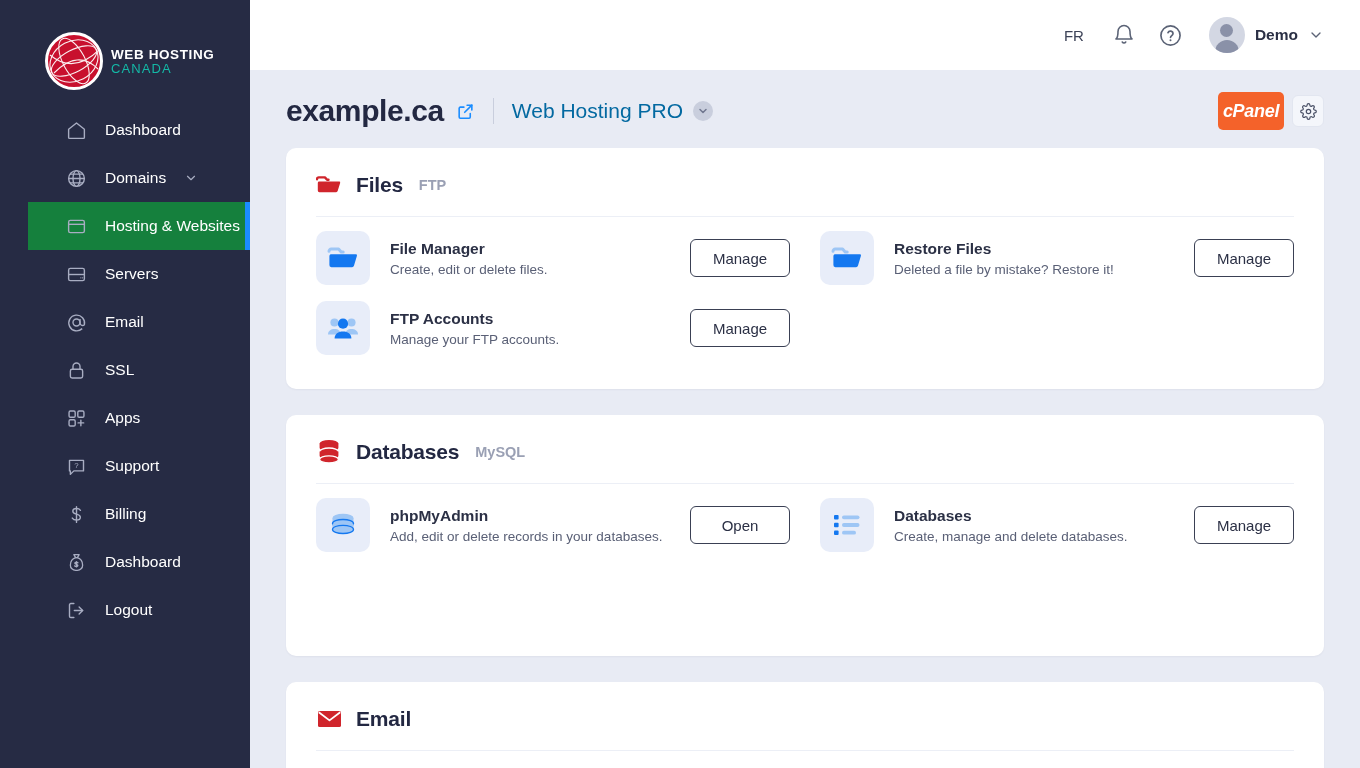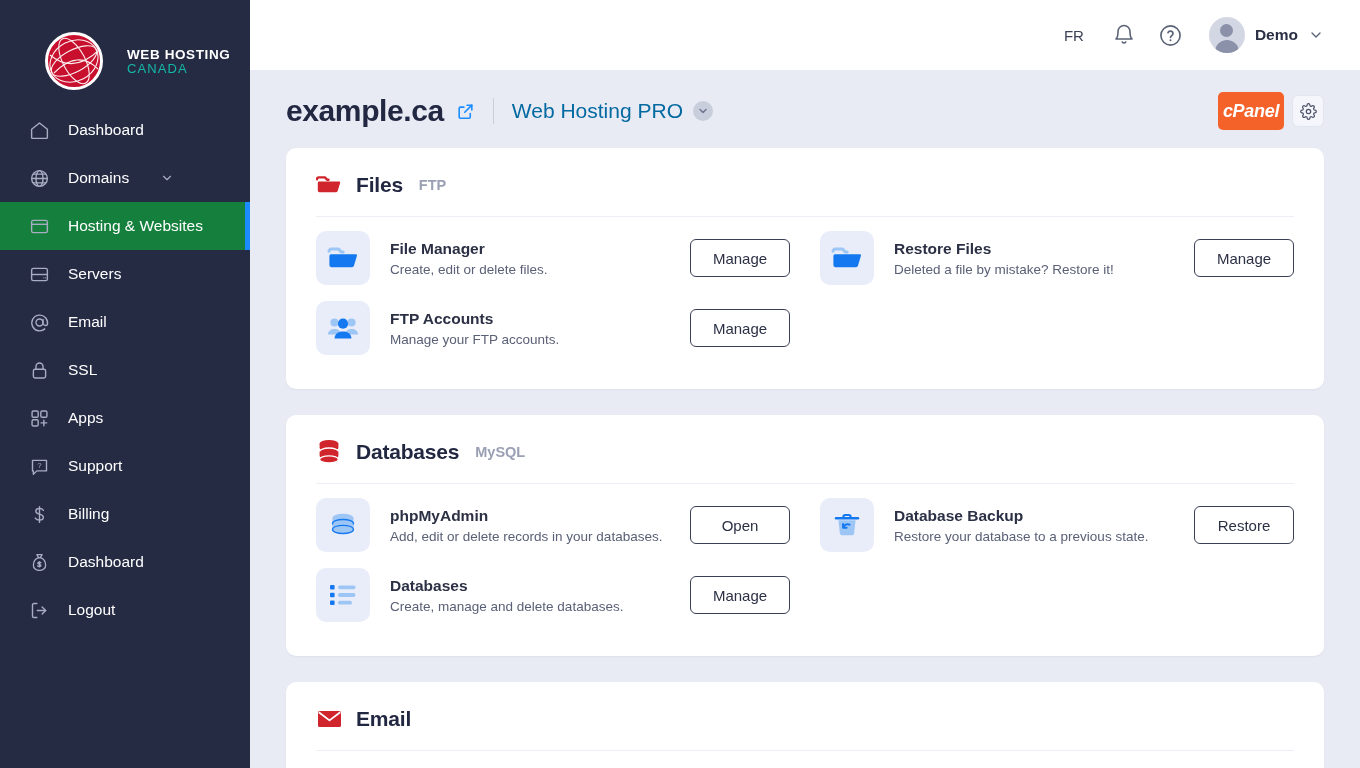--- a/index.html
+++ b/index.html
@@ -13,21 +13,21 @@
 
   
   .sidebar {
     width: 250px; height: 768px;
     background: #262B44;
     display: flex; flex-direction: column;
     flex: 0 0 250px;
     position: relative;
   }
   .brand {
-    display: flex; align-items: center; gap: 24px;
+    display: flex; align-items: center; gap: 8px;
     padding: 26px 0 0 45px;
     height: 96px;
   }
   .brand-logo {
     width: 58px; height: 58px; border-radius: 50%;
     background: #C8102E;
     border: 3px solid #ffffff;
     position: relative; flex: 0 0 58px;
     overflow: hidden;
   }
@@ -38,23 +38,23 @@
     letter-spacing: 0.6px;
   }
   .brand-text .l2 {
     color: #14b8a6; font-size: 13px; font-weight: normal;
     letter-spacing: 1.1px;
   }
 
   .nav { margin-top: 10px; display: flex; flex-direction: column; }
   .nav-item {
     display: flex; align-items: center; gap: 18px;
-    height: 48px; padding-left: 28px;
+    height: 48px; padding-left: 37px;
     color: #ffffff; font-size: 15.5px;
-    position: relative; cursor: pointer;
+    position: relative; cursor: pointer; margin-left: 28px;
   }
   .nav-item .nav-ico {
     width: 22px; height: 22px; flex: 0 0 22px;
     display: flex; align-items: center; justify-content: center;
     color: #a8adc2;
   }
   .nav-item.active { background: #15803d; align-items: center; }
   .nav-item.active::after {
     content: ""; position: absolute; right: 0; top: 0;
     width: 5px; height: 100%; background: #1A8CFF;
@@ -457,35 +457,20 @@
                 <ellipse cx="15" cy="19.4" rx="10.5" ry="4.1" fill="#9EC6F5" stroke="#1478F0" stroke-width="1.3"></ellipse>
               </svg>
             </span>
             <div class="row-text">
               <div class="row-title">phpMyAdmin</div>
               <div class="row-desc">Add, edit or delete records in your databases.</div>
             </div>
             <button class="row-btn">Open</button>
           </div>
 
-          <div class="row">
-            <span class="row-ico">
-              <svg width="30" height="30" viewBox="0 0 30 30">
-                <path d="M4 8.3h22" stroke="#1478F0" stroke-width="2.4" stroke-linecap="round"></path>
-                <path d="M11.5 8.3V6.6a1.6 1.6 0 0 1 1.6-1.6h3.8a1.6 1.6 0 0 1 1.6 1.6v1.7" fill="none" stroke="#1478F0" stroke-width="2.2" stroke-linejoin="round"></path>
-                <path d="M6.4 10.3h17.2l-1.5 13.1a2 2 0 0 1-2 1.8H9.9a2 2 0 0 1-2-1.8z" fill="#9EC6F5"></path>
-                <path d="M17.6 14.6c-2.6-1.2-5.6.1-6.3 2.9m-.2-3.4v3.6h3.5" fill="none" stroke="#1478F0" stroke-width="2" stroke-linecap="round" stroke-linejoin="round"></path>
-              </svg>
-            </span>
-            <div class="row-text">
-              <div class="row-title">Database Backup</div>
-              <div class="row-desc">Restore your database to a previous state.</div>
-            </div>
-            <button class="row-btn">Restore</button>
-          </div>
 
           <div class="row">
             <span class="row-ico">
               <svg width="30" height="24" viewBox="0 0 30 24">
                 <rect x="2" y="2" width="4.6" height="4.6" rx="1" fill="#1478F0"></rect>
                 <rect x="10" y="2.4" width="17.5" height="3.8" rx="1.9" fill="#9EC6F5"></rect>
                 <rect x="2" y="9.7" width="4.6" height="4.6" rx="1" fill="#1478F0"></rect>
                 <rect x="10" y="10.1" width="17.5" height="3.8" rx="1.9" fill="#9EC6F5"></rect>
                 <rect x="2" y="17.4" width="4.6" height="4.6" rx="1" fill="#1478F0"></rect>
                 <rect x="10" y="17.8" width="14" height="3.8" rx="1.9" fill="#9EC6F5"></rect>

